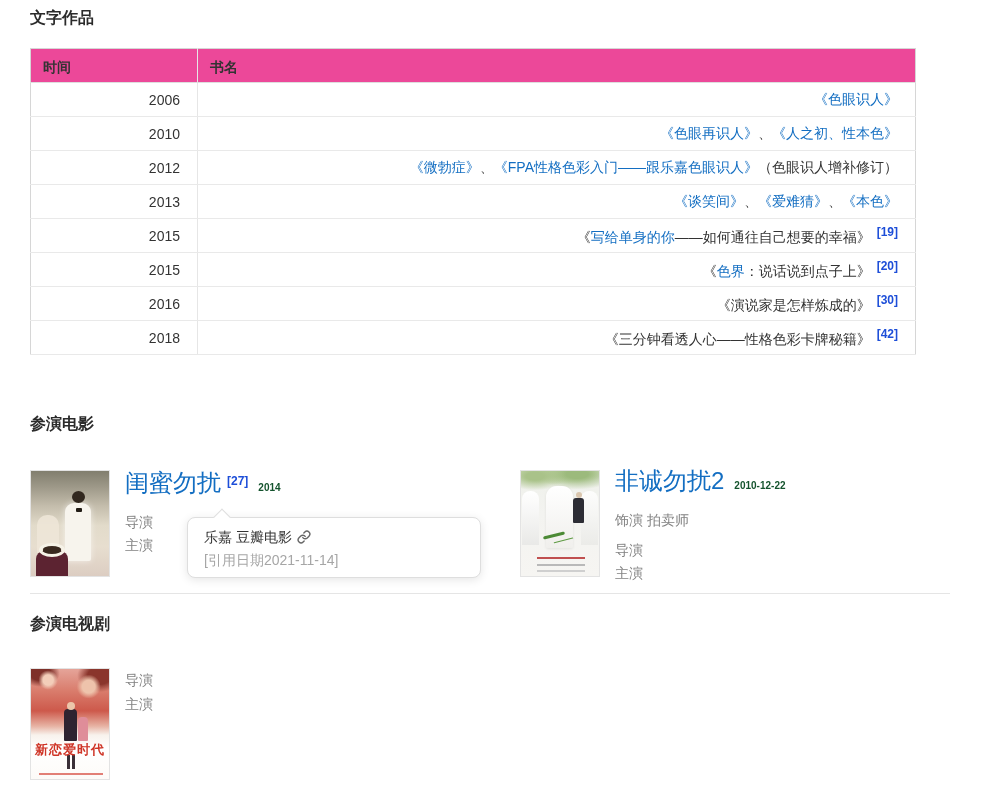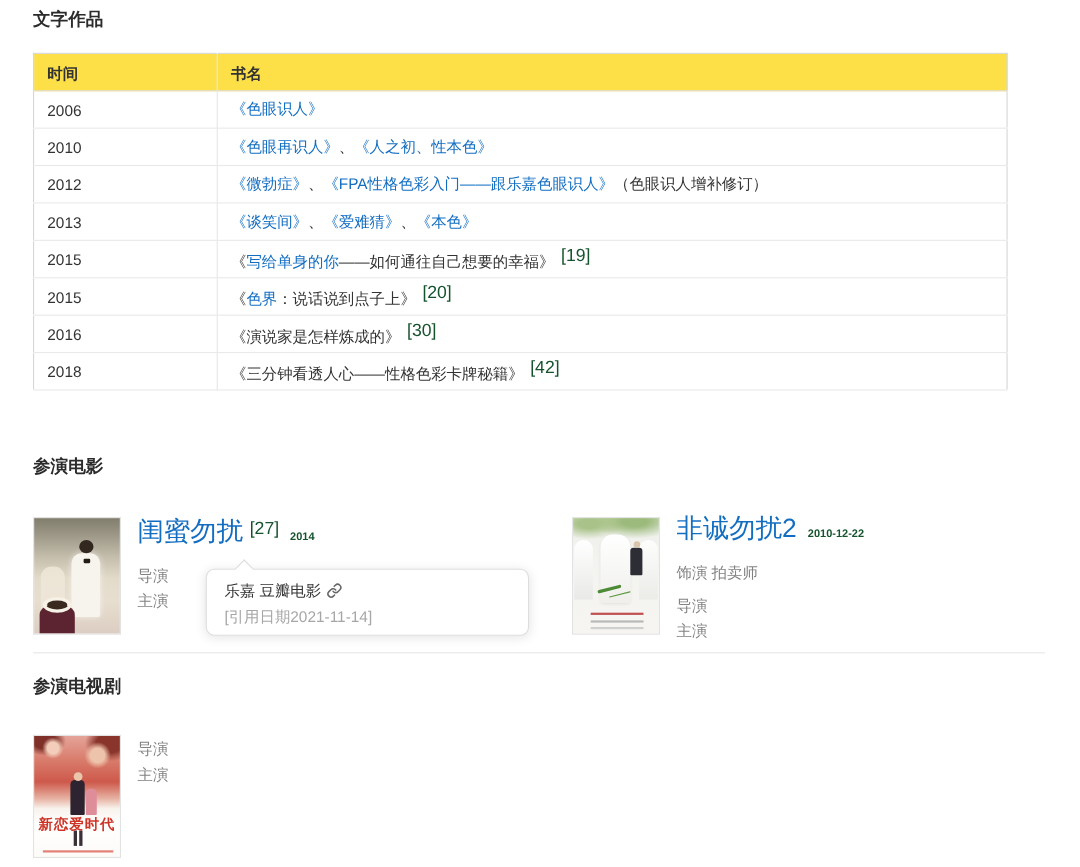--- a/index.html
+++ b/index.html
@@ -9,28 +9,28 @@
 
   h2.sec { position:absolute; left:30px; font-size:16px; font-weight:700; color:#2b2b2b; }
   #works-h  { top:8px; }
   #movies-h { top:414px; }
   #tv-h     { top:614px; }
 
   
   table.works { position:absolute; left:30px; top:48px; width:886px;
     border-collapse:collapse; font-size:14px; }
   table.works { border:1px solid #d6d6d6; }
-  table.works th { background:#fde047; text-align:left; font-weight:700; color:#333;
+  table.works th { background:#ec4899; text-align:left; font-weight:700; color:#333;
     height:34px; padding:4px 10px 0 12px; border-bottom:1px solid #dedede; }
   table.works td { height:34px; padding:0 17px 0 12px; border-bottom:1px solid #e9e9e9;
-    vertical-align:middle; }
+    vertical-align:middle;text-align:right; }
   table.works th:first-child, table.works td:first-child { border-right:1px solid #e6e6e6; }
   .col-time { width:167px; }
   a.blink { color:#136ec2; text-decoration:none; }
-  sup.ref { color:#14532d; font-size:16px; margin-left:6px; font-weight:400; white-space:nowrap; }
+  sup.ref { color:#1d4ed8; font-size:12px; margin-left:6px; font-weight:700; white-space:nowrap; }
 
   
   .cardzone { position:absolute; left:0; width:982px; height:120px; }
   #movie-cards { top:470px; }
   #tv-cards    { top:668px; }
   .card { position:absolute; top:0; width:440px; height:115px; }
   #movie-cards .card:nth-child(1){ left:30px; }
   #movie-cards .card:nth-child(2){ left:520px; }
   #tv-cards    .card:nth-child(1){ left:30px; }
 

